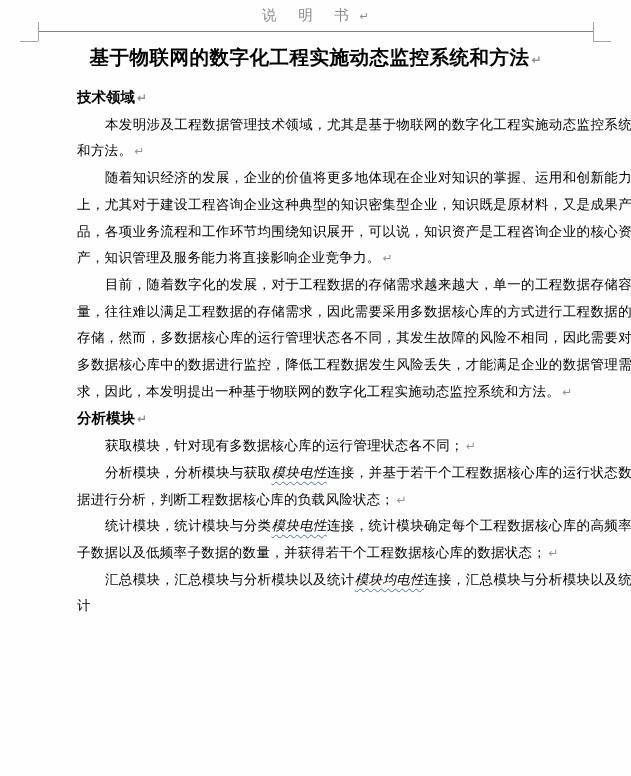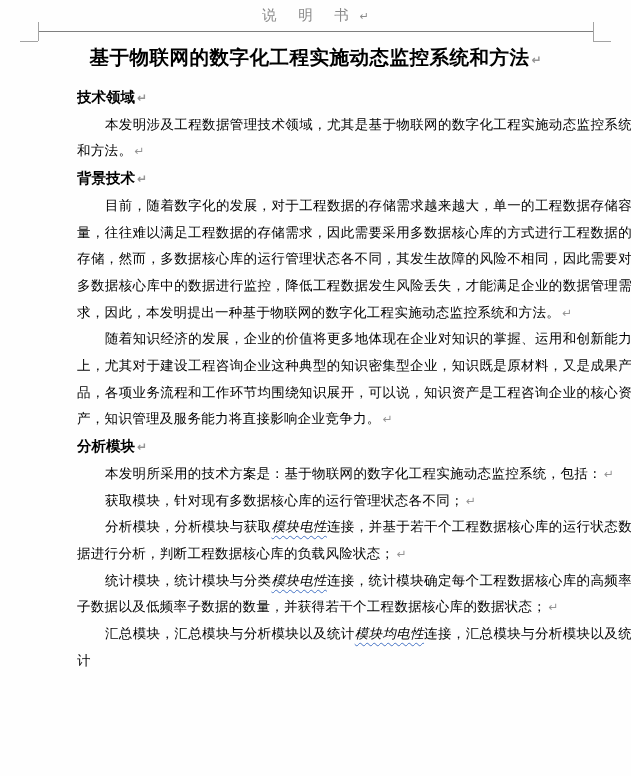--- a/index.html
+++ b/index.html
@@ -71,24 +71,22 @@
   <div class="crop crop-lv"></div>
   <div class="crop crop-lh"></div>
   <div class="crop crop-rv"></div>
   <div class="crop crop-rh"></div>
 
   <h1 class="doc-title"><span>基于物联网的数字化工程实施动态监控系统和方法</span><span class="pilcrow">↵</span></h1>
 
   <div class="body" id="doc-body">
       <div class="h"><span>技术领域</span><span class="pilcrow">↵</span></div>
       <div class="p"><span>本发明涉及工程数据管理技术领域，尤其是基于物联网的数字化工程实施动态监控系统和方法。</span><span class="pilcrow">↵</span></div>
-      <div class="h"><span>背景技术</span><span class="pilcrow">↵</span></div>
+      <div class="p"><span>随着知识经济的发展，企业的价值将更多地体现在企业对知识的掌握、运用和创新能力上，尤其对于建设工程咨询企业这种典型的知识密集型企业，知识既是原材料，又是成果产品，各项业务流程和工作环节均围绕知识展开，可以说，知识资产是工程咨询企业的核心资产，知识管理及服务能力将直接影响企业竞争力。</span><span class="pilcrow">↵</span></div>
       <div class="p"><span>目前，随着数字化的发展，对于工程数据的存储需求越来越大，单一的工程数据存储容量，往往难以满足工程数据的存储需求，因此需要采用多数据核心库的方式进行工程数据的存储，然而，多数据核心库的运行管理状态各不同，其发生故障的风险不相同，因此需要对多数据核心库中的数据进行监控，降低工程数据发生风险丢失，才能满足企业的数据管理需求，因此，本发明提出一种基于物联网的数字化工程实施动态监控系统和方法。</span><span class="pilcrow">↵</span></div>
-      <div class="p"><span>随着知识经济的发展，企业的价值将更多地体现在企业对知识的掌握、运用和创新能力上，尤其对于建设工程咨询企业这种典型的知识密集型企业，知识既是原材料，又是成果产品，各项业务流程和工作环节均围绕知识展开，可以说，知识资产是工程咨询企业的核心资产，知识管理及服务能力将直接影响企业竞争力。</span><span class="pilcrow">↵</span></div>
       <div class="h"><span>分析模块</span><span class="pilcrow">↵</span></div>
-      <div class="p"><span>本发明所采用的技术方案是：基于物联网的数字化工程实施动态监控系统，包括：</span><span class="pilcrow">↵</span></div>
       <div class="p"><span>获取模块，针对现有多数据核心库的运行管理状态各不同；</span><span class="pilcrow">↵</span></div>
       <div class="p"><span>分析模块，分析模块与获取</span><span class="squiggle">模块电性</span><span>连接，并基于若干个工程数据核心库的运行状态数据进行分析，判断工程数据核心库的负载风险状态；</span><span class="pilcrow">↵</span></div>
       <div class="p"><span>统计模块，统计模块与分类</span><span class="squiggle">模块电性</span><span>连接，统计模块确定每个工程数据核心库的高频率子数据以及低频率子数据的数量，并获得若干个工程数据核心库的数据状态；</span><span class="pilcrow">↵</span></div>
       <div class="p"><span>汇总模块，汇总模块与分析模块以及统计</span><span class="squiggle">模块均电性</span><span>连接，汇总模块与分析模块以及统计</span></div>
     </div>
 
 </div>
 
 </body></html>

